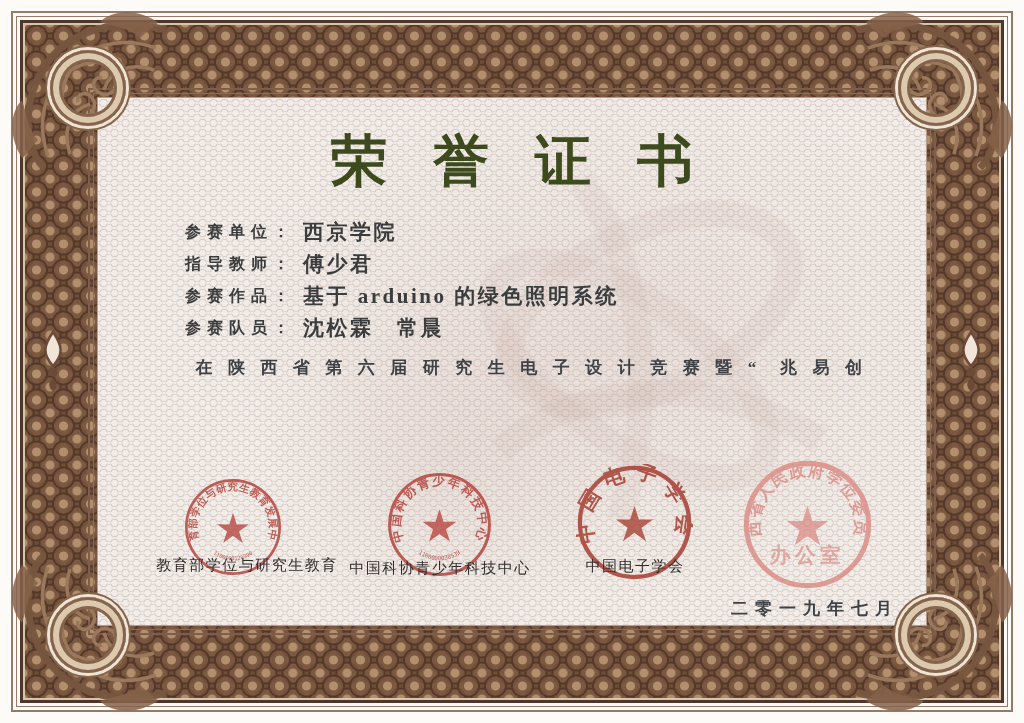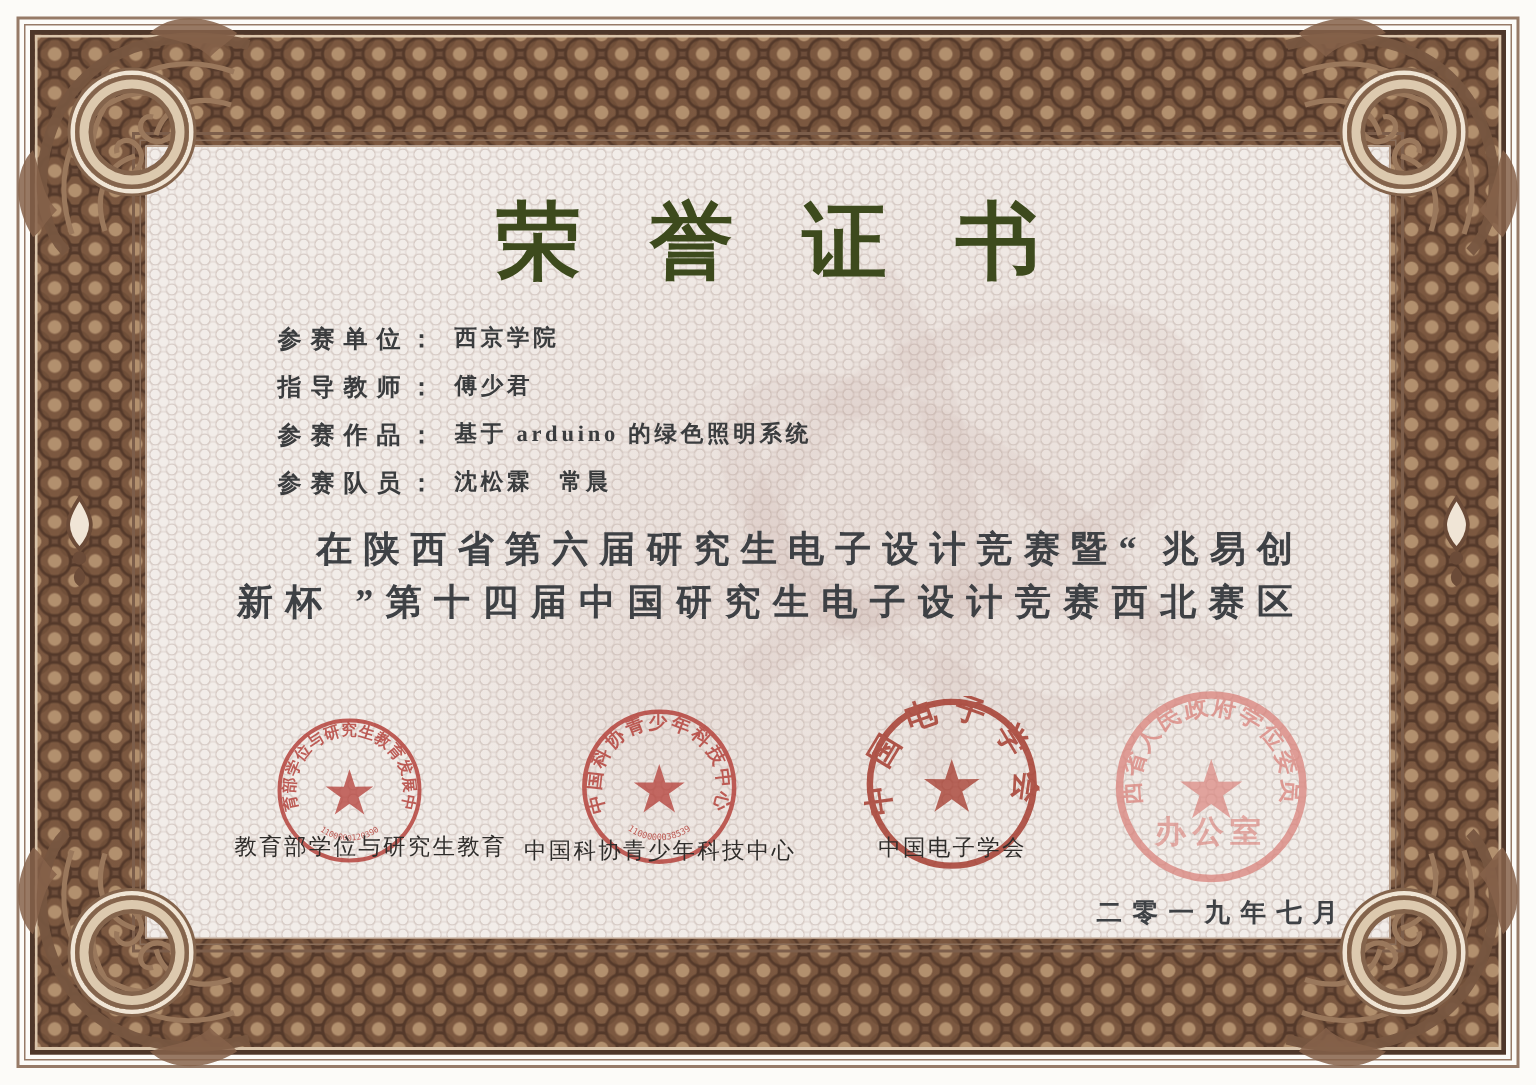--- a/index.html
+++ b/index.html
@@ -59,26 +59,26 @@
   .mid-ornament.right{right:38px;top:330px;transform:scaleX(-1);}
   
   .watermark{position:absolute;left:380px;top:120px;width:520px;height:460px;opacity:.5;filter:blur(1px);pointer-events:none;}
   
   .title{
     position:absolute;left:0;right:0;top:124px;text-align:center;
     font-family:Liberation Sans, sans-serif;font-weight:900;
     font-size:56px;letter-spacing:46px;padding-left:46px;color:#3d4a1d;
   }
   .fields{position:absolute;left:185px;top:216px;}
-  .field-row{height:32px;display:flex;align-items:flex-start;color:#3a3c3e;}
+  .field-row{height:32px;display:flex;align-items:center;color:#3a3c3e;}
   .field-label{font-size:16px;font-weight:bold;letter-spacing:6px;white-space:pre;}
-  .field-value{font-size:15px;font-weight:bold;letter-spacing:2.5px;margin-left:8px;white-space:pre;}
+  .field-value{font-size:21px;font-weight:bold;letter-spacing:2.5px;margin-left:8px;white-space:pre;}
   .body-text{position:absolute;left:158px;top:350px;width:708px;color:#3e4145;}
   .body-line{
-    font-size:24px;font-weight:bold;letter-spacing:4px;line-height:35px;
+    font-size:17px;font-weight:bold;letter-spacing:4px;line-height:35px;
     text-align:justify;text-align-last:justify;white-space:pre-wrap;font-family:Liberation Serif, serif;
   }
   .body-line.indent{text-indent:2.2em;}
   .seal{position:absolute;opacity:.8;pointer-events:none;}
   .seal-1{left:183px;top:477px;width:100px;height:100px;}
   .seal-2{left:386px;top:471px;width:107px;height:107px;}
   .seal-3{left:576px;top:464px;width:117px;height:117px;}
   .seal-4{left:742px;top:459px;width:131px;height:131px;opacity:.72;}
   .sig{position:absolute;transform:translateX(-50%);text-align:center;color:#2f2d2b;
        font-size:15px;font-weight:normal;letter-spacing:1.5px;line-height:22px;white-space:pre;}
@@ -206,21 +206,20 @@
       <span class="field-value">基于 arduino 的绿色照明系统</span>
     </div>
     <div class="field-row">
       <span class="field-label">参赛队员：</span>
       <span class="field-value">沈松霖　常晨</span>
     </div>
   </div>
 
   <div class="body-text">
     <div class="body-line indent">在陕西省第六届研究生电子设计竞赛暨“ 兆易创</div>
-    <div class="body-line">新杯 ”第十四届中国研究生电子设计竞赛西北赛区</div>
   </div>
 
   <div class="seal seal-1"><svg viewBox="0 0 120 120" width="100%" height="100%">
         <defs>
           <path id="arc0t" d="M18.7,75 A44,44 0 1,1 101.3,75" fill="none"></path>
           <path id="arc0b" d="M22.4,73.7 A40,40 0 0,0 97.6,73.7" fill="none"></path>
         </defs>
         <circle cx="60" cy="60" r="56" fill="none" stroke="#b23a33" stroke-width="3.2"></circle>
         <path d="M60,43 L64.5,56.9 L79,56.8 L67.2,65.3 L71.8,79.2 L60,70.6 L48.2,79.2 L52.8,65.3 L41,56.8 L55.5,56.9 Z" fill="#b23a33" opacity=".92"></path>
         <text font-size="12.5" fill="#b23a33" font-weight="bold" style="letter-spacing:0.5px"><textPath href="#arc0t" startOffset="50%" text-anchor="middle">教育部学位与研究生教育发展中心</textPath></text>

